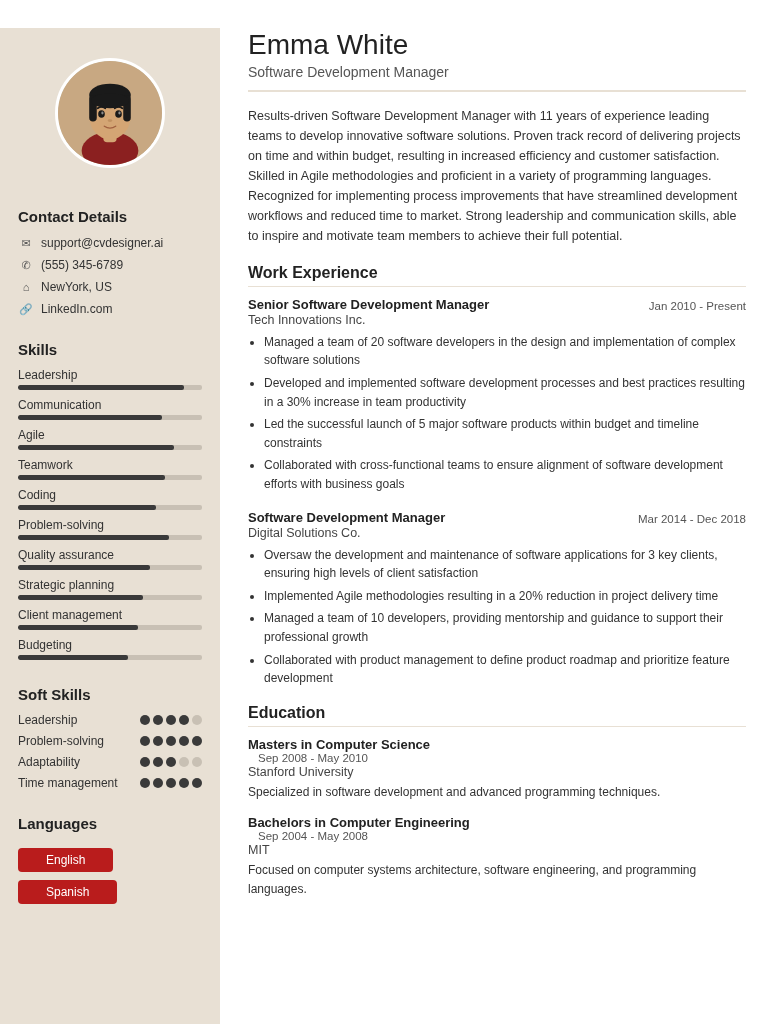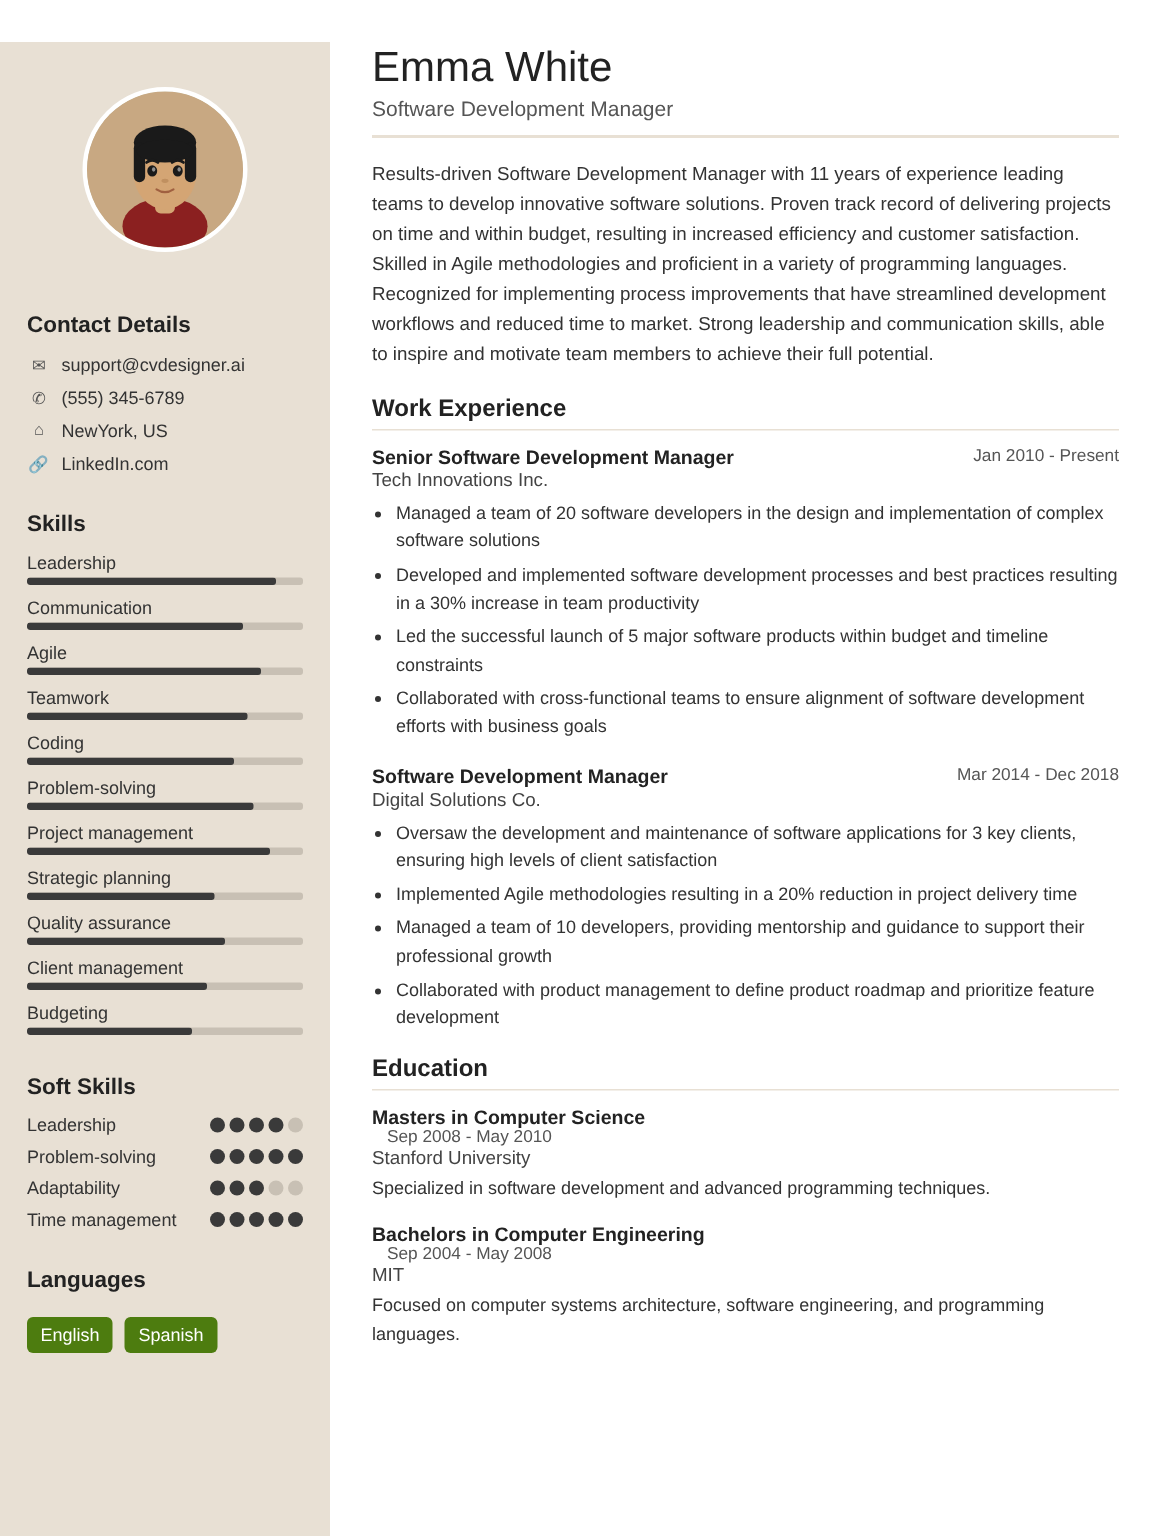--- a/index.html
+++ b/index.html
@@ -118,24 +118,24 @@
     .dot-empty {
       background: #c8c0b4;
     }
     .lang-tags {
       display: flex;
       gap: 8px;
       flex-wrap: wrap;
       margin-top: 6px;
     }
     .lang-tag {
-      background: #4d7c0f;
+      background: #b91c1c;
       color: #fff;
       border-radius: 4px;
-      padding: 5px 9px;
+      padding: 5px 28px;
       font-size: 12px;
       font-weight: 500;
     }
     
     .main {
       flex: 1;
       padding: 30px 30px 30px 28px;
     }
     .main-name {
       font-size: 28px;
@@ -169,21 +169,21 @@
       margin-top: 4px;
       border-bottom: 1px solid #e8e0d4;
       padding-bottom: 4px;
     }
     .job-block {
       margin-bottom: 16px;
     }
     .job-header {
       display: flex;
       justify-content: space-between;
-      align-items: center;
+      align-items: flex-end;
       margin-bottom: 1px;
     }
     .job-title {
       font-size: 13px;
       font-weight: bold;
       color: #222;
     }
     .job-dates {
       font-size: 11.5px;
       color: #555;
@@ -330,35 +330,29 @@
       <div class="skill-bar-fill" style="width:75%"></div>
     </div>
         </div>
         <div class="skill-item">
     <div class="skill-label">Problem-solving</div>
     <div class="skill-bar-bg">
       <div class="skill-bar-fill" style="width:82%"></div>
     </div>
         </div>
         <div class="skill-item">
-    <div class="skill-label">Project management</div>
-    <div class="skill-bar-bg">
-      <div class="skill-bar-fill" style="width:88%"></div>
+    <div class="skill-label">Quality assurance</div>
+    <div class="skill-bar-bg">
+      <div class="skill-bar-fill" style="width:72%"></div>
     </div>
         </div>
         <div class="skill-item">
     <div class="skill-label">Strategic planning</div>
     <div class="skill-bar-bg">
       <div class="skill-bar-fill" style="width:68%"></div>
-    </div>
-        </div>
-        <div class="skill-item">
-    <div class="skill-label">Quality assurance</div>
-    <div class="skill-bar-bg">
-      <div class="skill-bar-fill" style="width:72%"></div>
     </div>
         </div>
         <div class="skill-item">
     <div class="skill-label">Client management</div>
     <div class="skill-bar-bg">
       <div class="skill-bar-fill" style="width:65%"></div>
     </div>
         </div>
         <div class="skill-item">
     <div class="skill-label">Budgeting</div>

